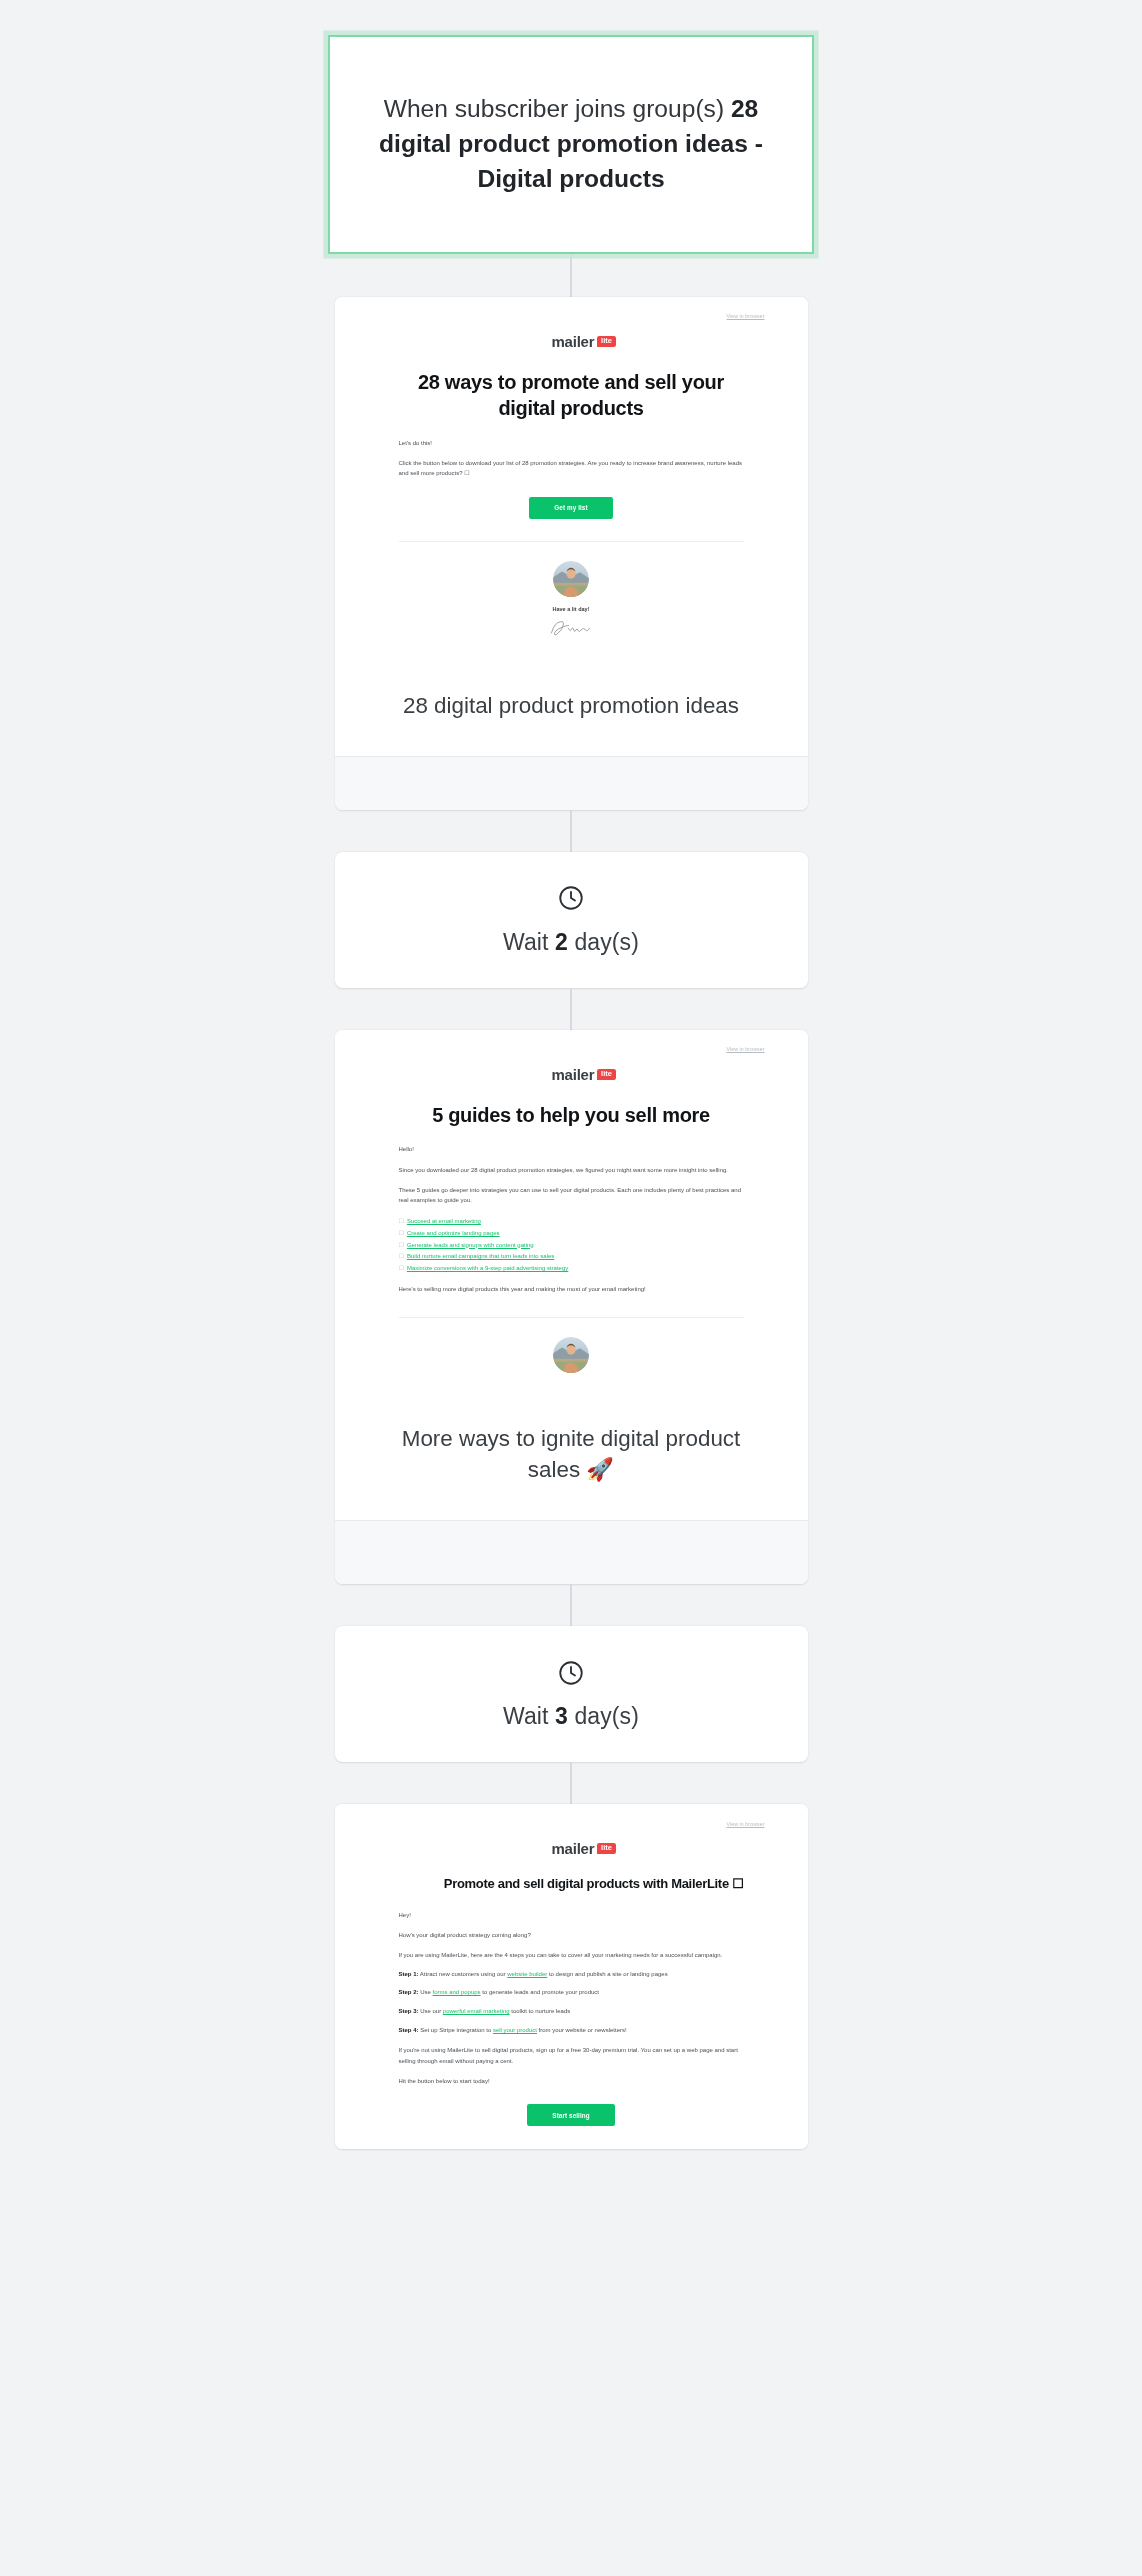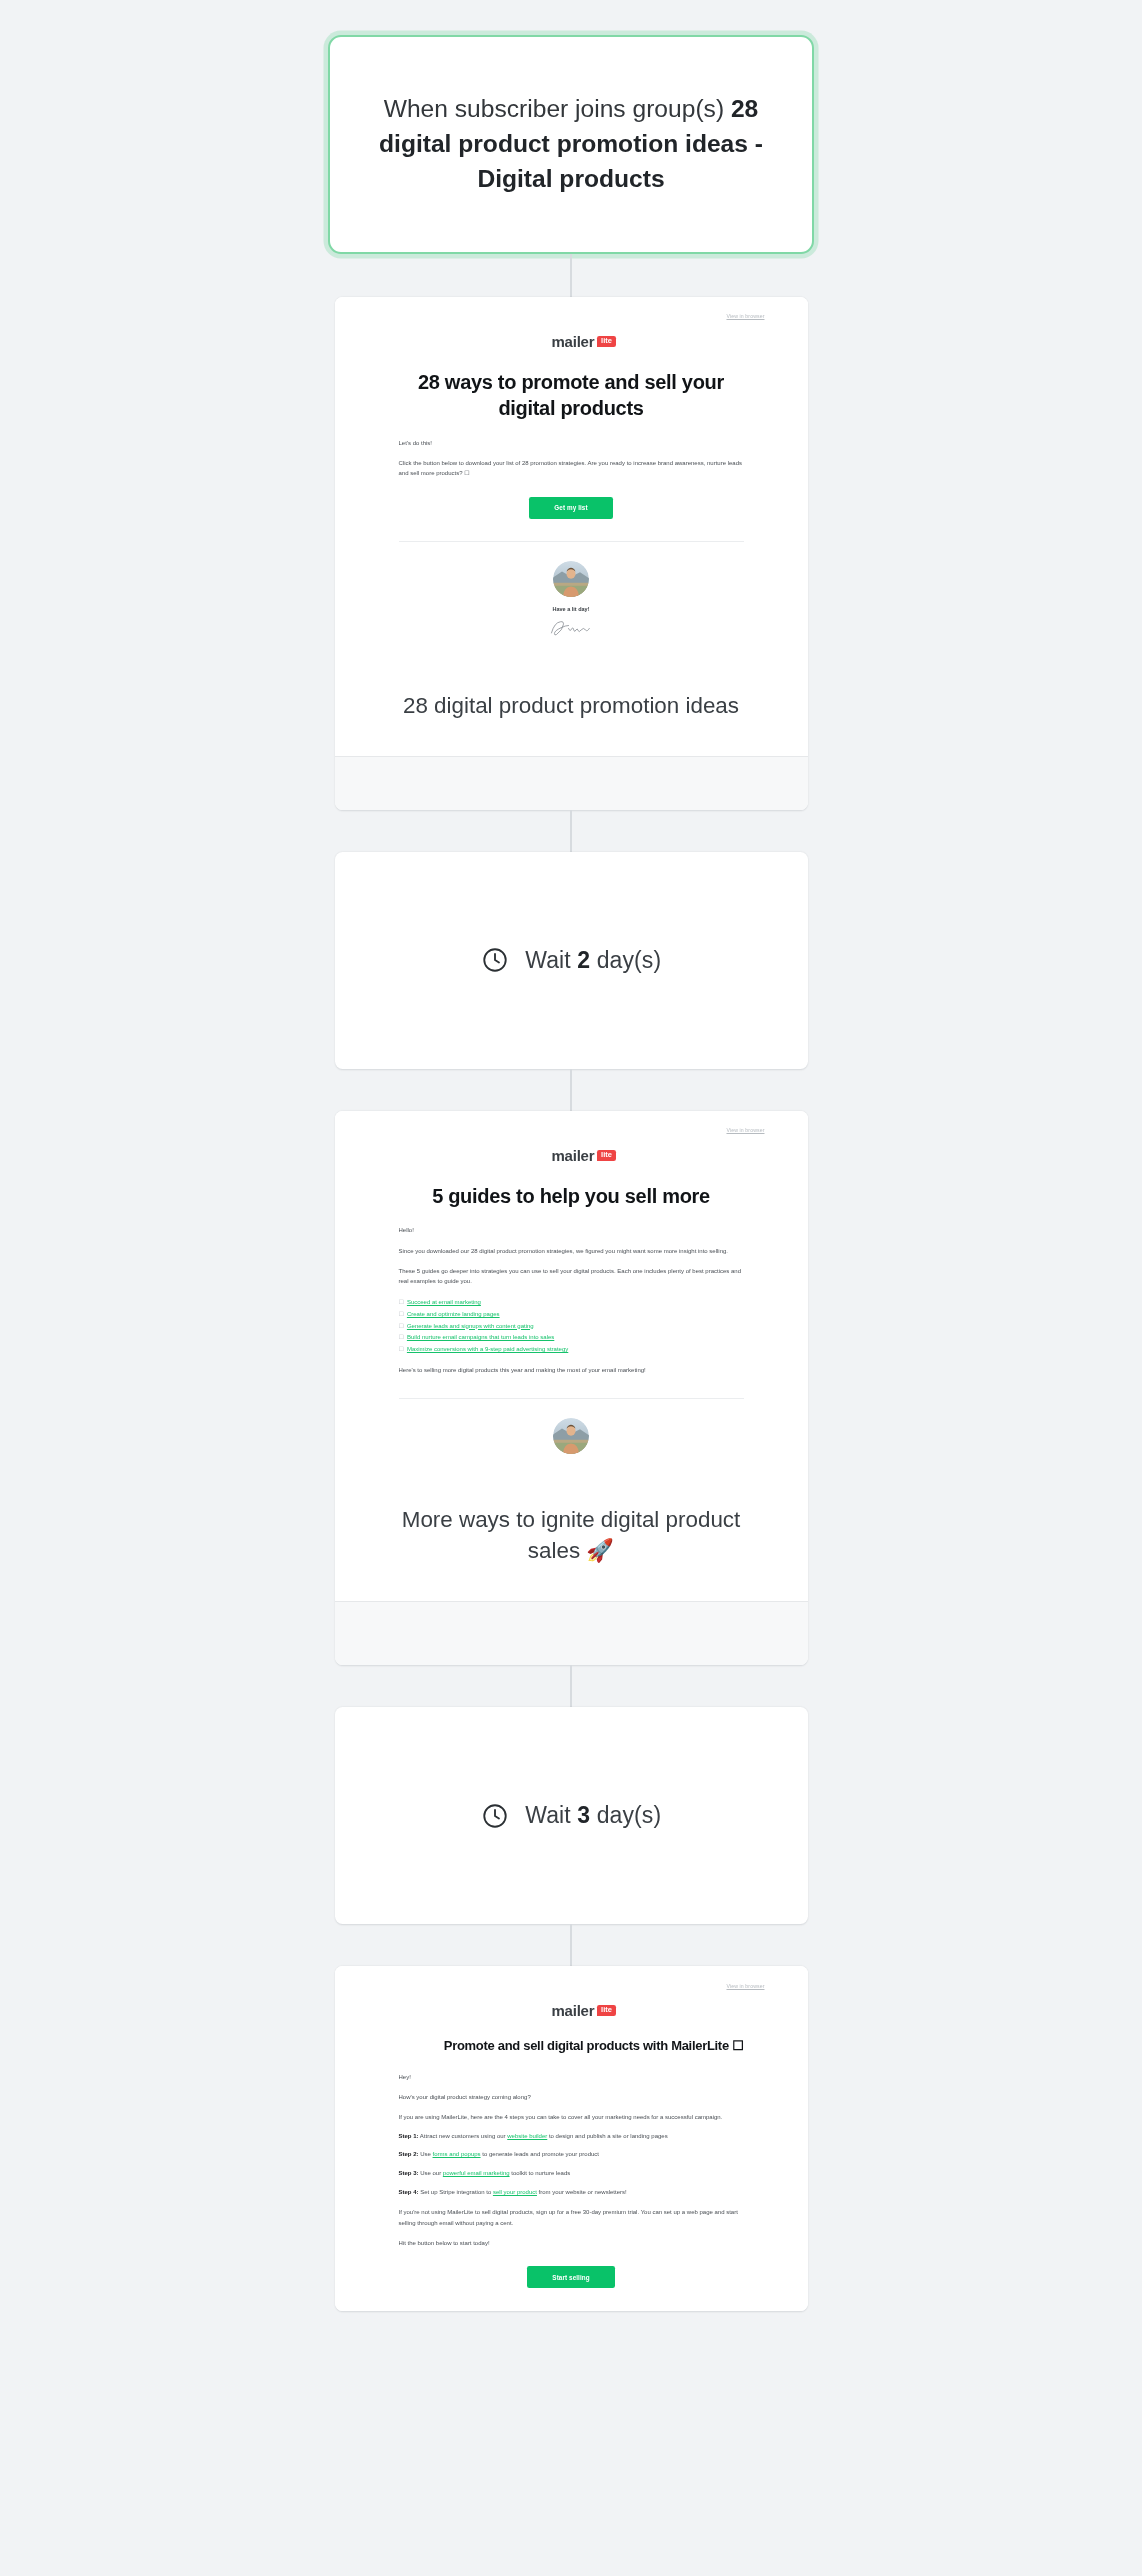--- a/index.html
+++ b/index.html
@@ -35,21 +35,21 @@
   .connector.c3 { height: 42px; }
   .connector.c4 { height: 42px; }
   .connector.c5 { height: 42px; }
 
   
   .trigger-card {
     width: 486px;
     min-height: 219px;
     background: #ffffff;
     border: 2.2px solid #80d8a6;
-    border-radius: 13px;
+    border-radius: 0;
     box-shadow: 0 0 0 4.5px rgba(128, 216, 166, 0.33);
     display: flex;
     align-items: center;
     justify-content: center;
     padding: 19.4px 43px;
   }
   .trigger-text {
     font-size: 24.6px;
     line-height: 1.42;
     color: #33373b;
@@ -62,23 +62,23 @@
   .card {
     width: 473px;
     background: #ffffff;
     border-radius: 7.5px;
     box-shadow: 0 0.7px 2.2px rgba(16,24,40,.07), 0 0.7px 1.5px rgba(16,24,40,.05);
     overflow: hidden;
   }
 
   
   .wait-card {
-    height: 217px;
-    display: flex;
-    flex-direction: row;
+    height: 136px;
+    display: flex;
+    flex-direction: column;
     align-items: center;
     justify-content: center;
     gap: 16.4px;
   }
   .clock-icon { width: 28px; height: 28px; display: block; }
   .wait-text {
     font-size: 23px;
     color: #3a3f44;
     font-weight: 400;
     letter-spacing: 0.1px;

